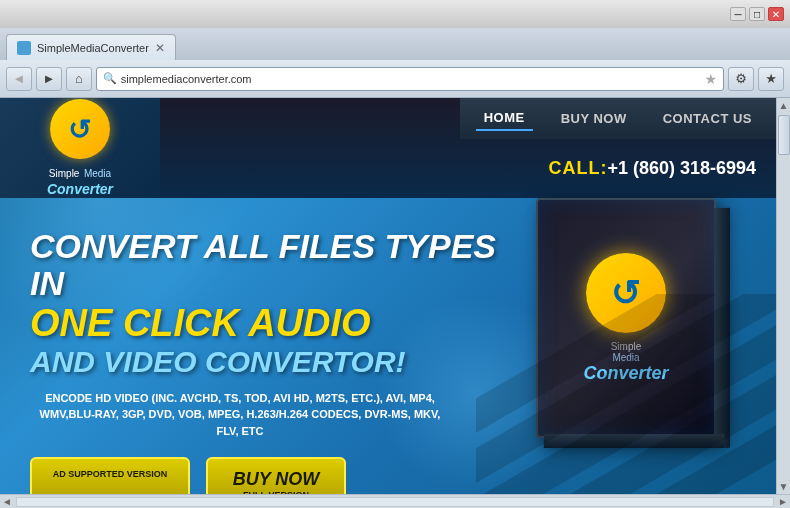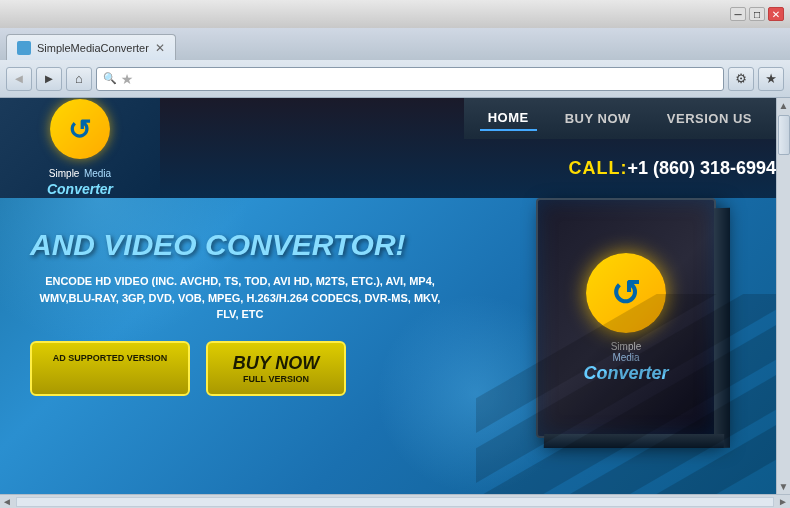--- a/index.html
+++ b/index.html
@@ -151,20 +151,21 @@
       font-size: 13px;
       font-weight: bold;
       cursor: pointer;
       padding: 4px 8px;
       letter-spacing: 0.5px;
     }
     .nav-link.active { color: #fff; border-bottom: 2px solid #4af; }
     .call-bar {
       flex: 1;
       display: flex; align-items: center; justify-content: flex-end;
+      padding-right: 20px;
     }
     .call-label { color: #ffdd00; font-size: 18px; font-weight: bold; letter-spacing: 1px; }
     .call-number { color: #fff; font-size: 18px; font-weight: bold; }
 
     
     .hero {
       padding: 30px 30px 20px 30px;
       position: relative;
     }
     .hero-headline1 {
@@ -353,20 +354,21 @@
       <span>◄</span>
     </div>
     <div class="nav-btn">
       <span>►</span>
     </div>
     <div class="nav-btn">
       <span>⌂</span>
     </div>
     <div class="address-bar">
       <span style="font-size:11px; color:#888;">🔍</span>
+      <span class="address-text">simplemediaconverter.com</span>
       <span class="star-btn">★</span>
     </div>
     <div class="nav-btn">
       <span>⚙</span>
     </div>
     <div class="nav-btn">
       <span>★</span>
     </div>
   </div>
 
@@ -389,31 +391,33 @@
                 <span class="logo-media">Media</span>
                 <div class="logo-converter">Converter</div>
               </div>
             </div>
           </div>
 
           <div class="header-nav">
             <div class="nav-links">
               <span class="nav-link active">HOME</span>
               <span class="nav-link">BUY NOW</span>
-              <span class="nav-link">VERSION US</span>
+              <span class="nav-link">CONTACT US</span>
             </div>
             <div class="call-bar">
               <span class="call-label">CALL:</span>
               <span class="call-number">+1 (860) 318-6994</span>
             </div>
           </div>
         </div>
 
         <div class="hero">
           <div style="max-width:480px;">
+            <div class="hero-headline1">CONVERT ALL FILES TYPES IN</div>
+            <div class="hero-headline2">ONE CLICK AUDIO</div>
             <div class="hero-headline3">AND VIDEO CONVERTOR!</div>
             <div class="hero-desc">ENCODE HD VIDEO (INC. AVCHD, TS, TOD, AVI HD, M2TS, ETC.), AVI, MP4, WMV,BLU-RAY, 3GP, DVD, VOB, MPEG, H.263/H.264 CODECS, DVR-MS, MKV, FLV, ETC</div>
           </div>
 
           <div class="hero-buttons">
             <div class="btn-download">
               <span class="btn-download-sub">AD SUPPORTED VERSION</span>
             </div>
             <div class="btn-buynow">
               <span class="btn-buynow-main">BUY NOW</span>

